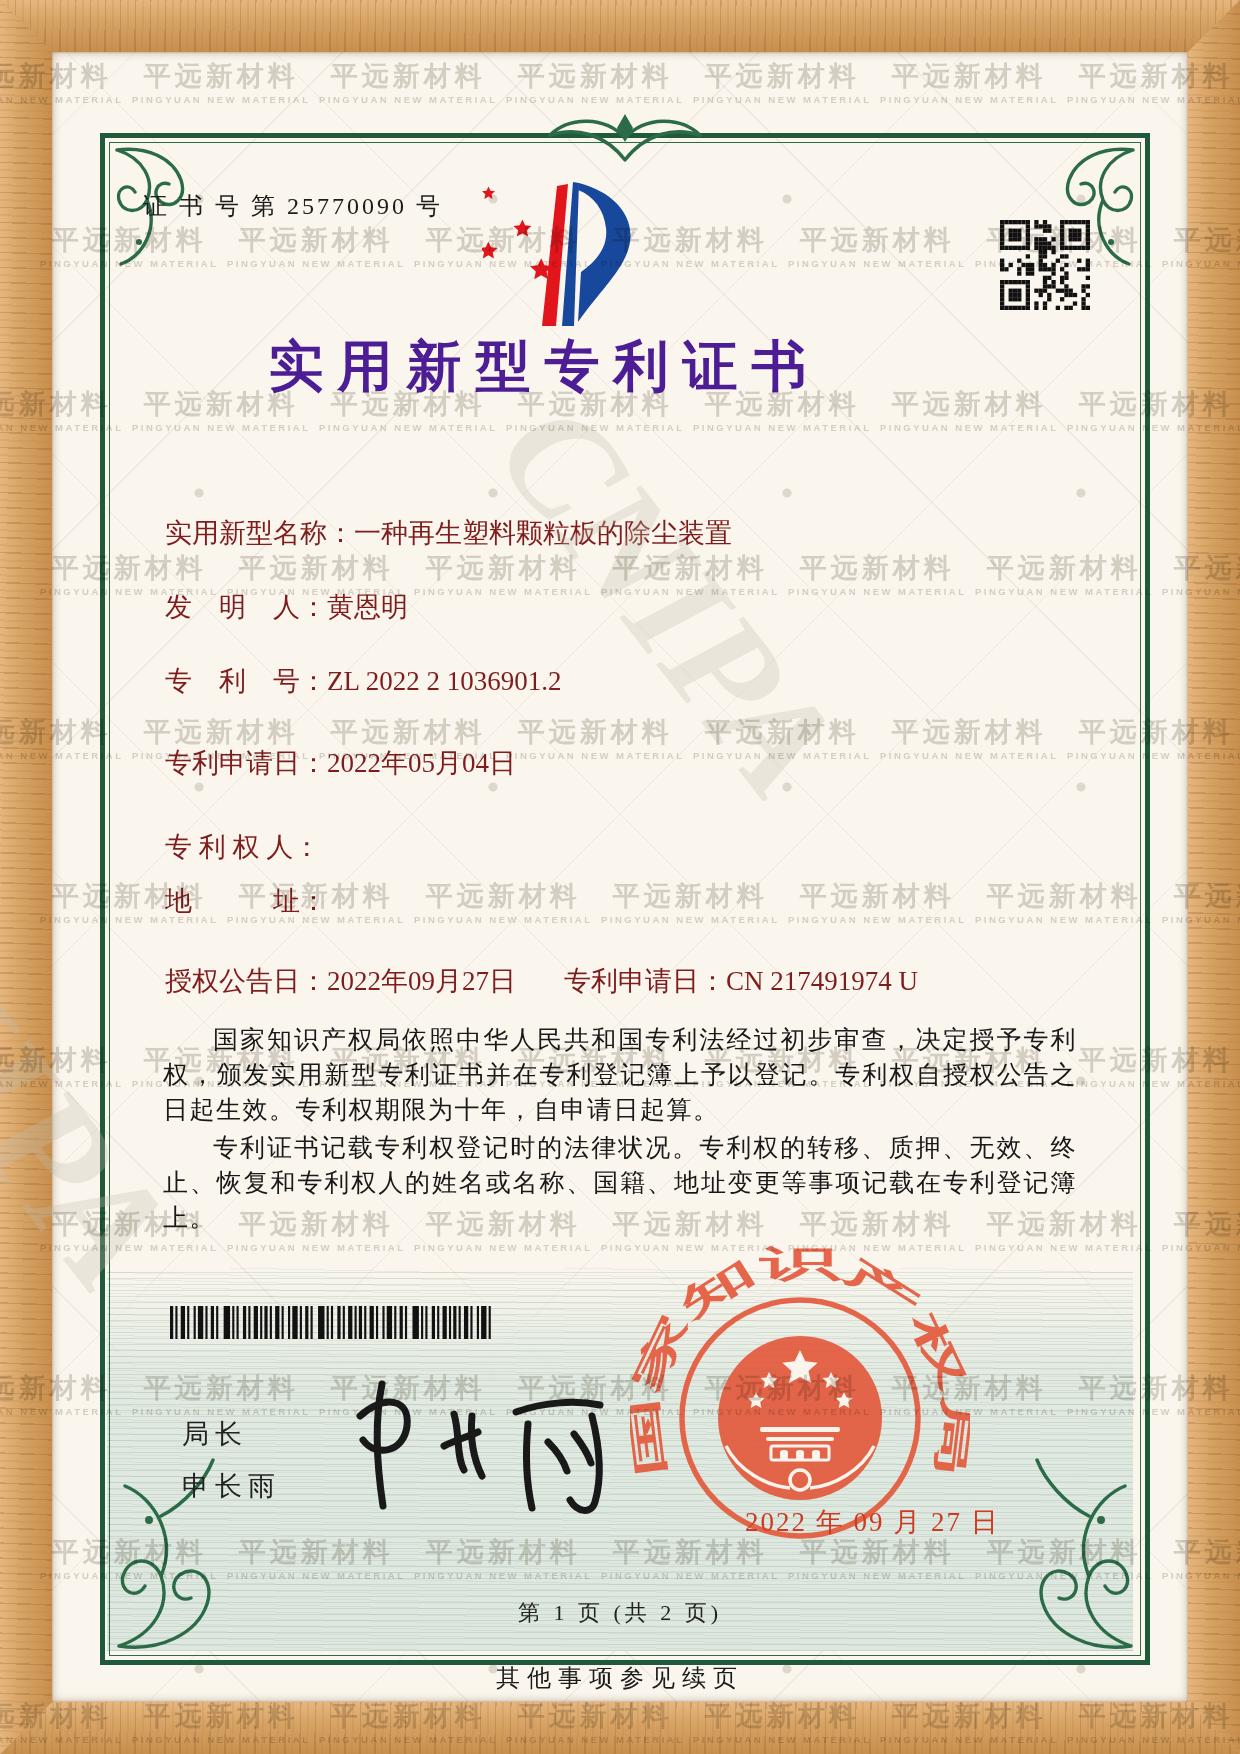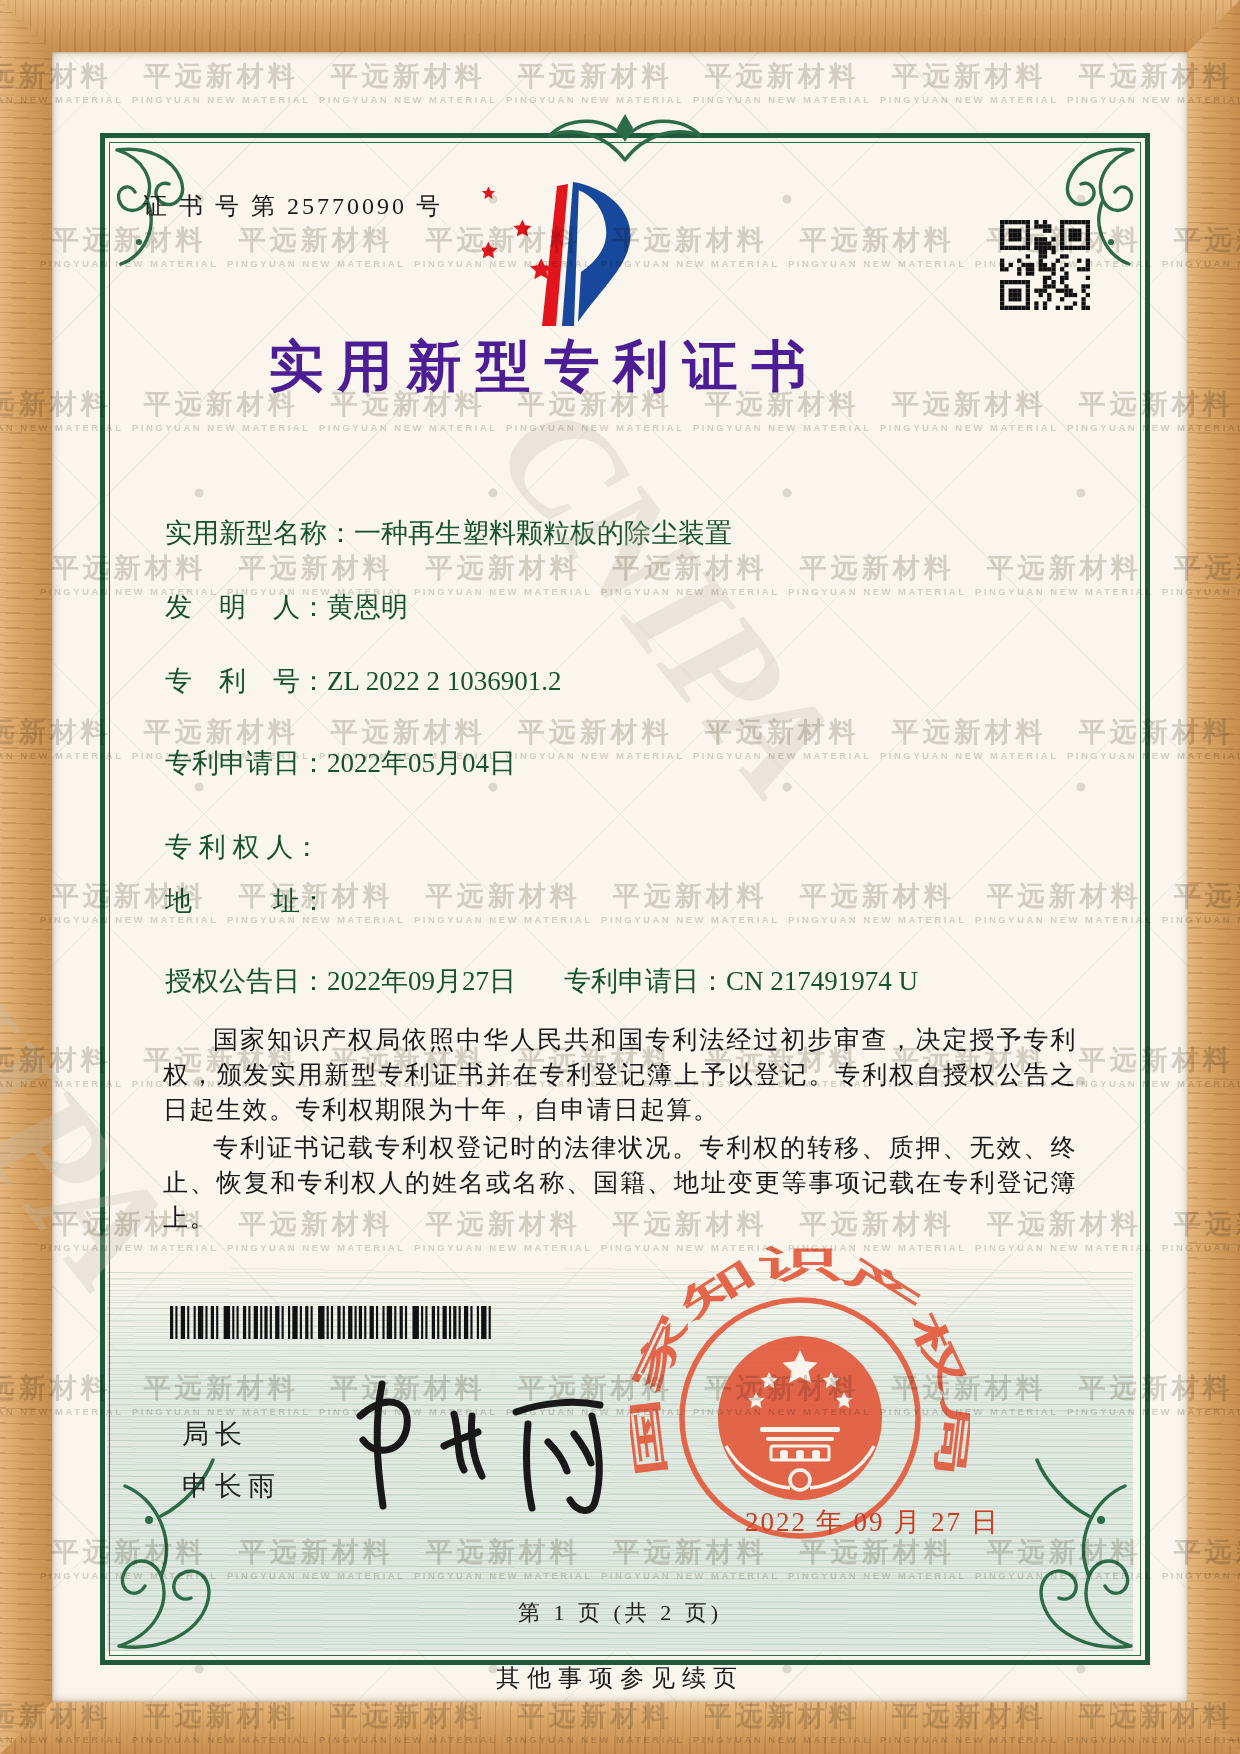--- a/index.html
+++ b/index.html
@@ -34,21 +34,21 @@
            repeating-linear-gradient(1.2deg, rgba(125,160,132,.12) 0 1px, rgba(0,0,0,0) 1px 7px),
            linear-gradient(180deg, rgba(226,235,227,0) 0, rgba(224,233,225,.95) 110px, rgba(221,231,223,.97));}
   
   #border-frame{left:100px;top:133px;width:1040px;height:1522px;border:5px solid #1e5a3b;}
   #border-inner{position:absolute;left:4px;top:4px;right:4px;bottom:4px;border:1.5px solid #2c6b48;}
   .flourish{position:absolute;stroke:#2c6b48;fill:none;stroke-width:3.4;stroke-linecap:round;}
   
   #cert-no{left:143px;top:190px;font-size:24px;letter-spacing:3px;color:#1c1c1c;}
   #title{left:0;top:330px;width:1089px;text-align:center;font-size:55px;font-weight:700;
          letter-spacing:14px;color:#4c1d95;}
-  .row{position:absolute;left:165px;display:flex;font-size:27px;color:#14532d;line-height:38px;}
+  .row{position:absolute;left:165px;display:flex;font-size:27px;color:#7f1d1d;line-height:38px;}
   .lab{white-space:pre;}
   .val{white-space:pre-wrap;}
   #f0{top:514px;} #f1{top:588px;} #f2{top:662px;} #f3{top:706px;margin-top:38px;} #f4{top:828px;}
   #f5{top:882px;width:920px;} #f5 .val{width:760px;}
   #grant{top:962px;width:930px;}
   #grant .pair2{margin-left:48px;display:flex;}
   .para{position:absolute;left:163px;width:914px;font-size:25px;line-height:35px;
         color:#191919;text-indent:2em;letter-spacing:1.5px;text-align:justify;}
   #p1{top:1022px;} #p2{top:1130px;}
   #barcode{left:170px;top:1306px;width:324px;height:33px;}

